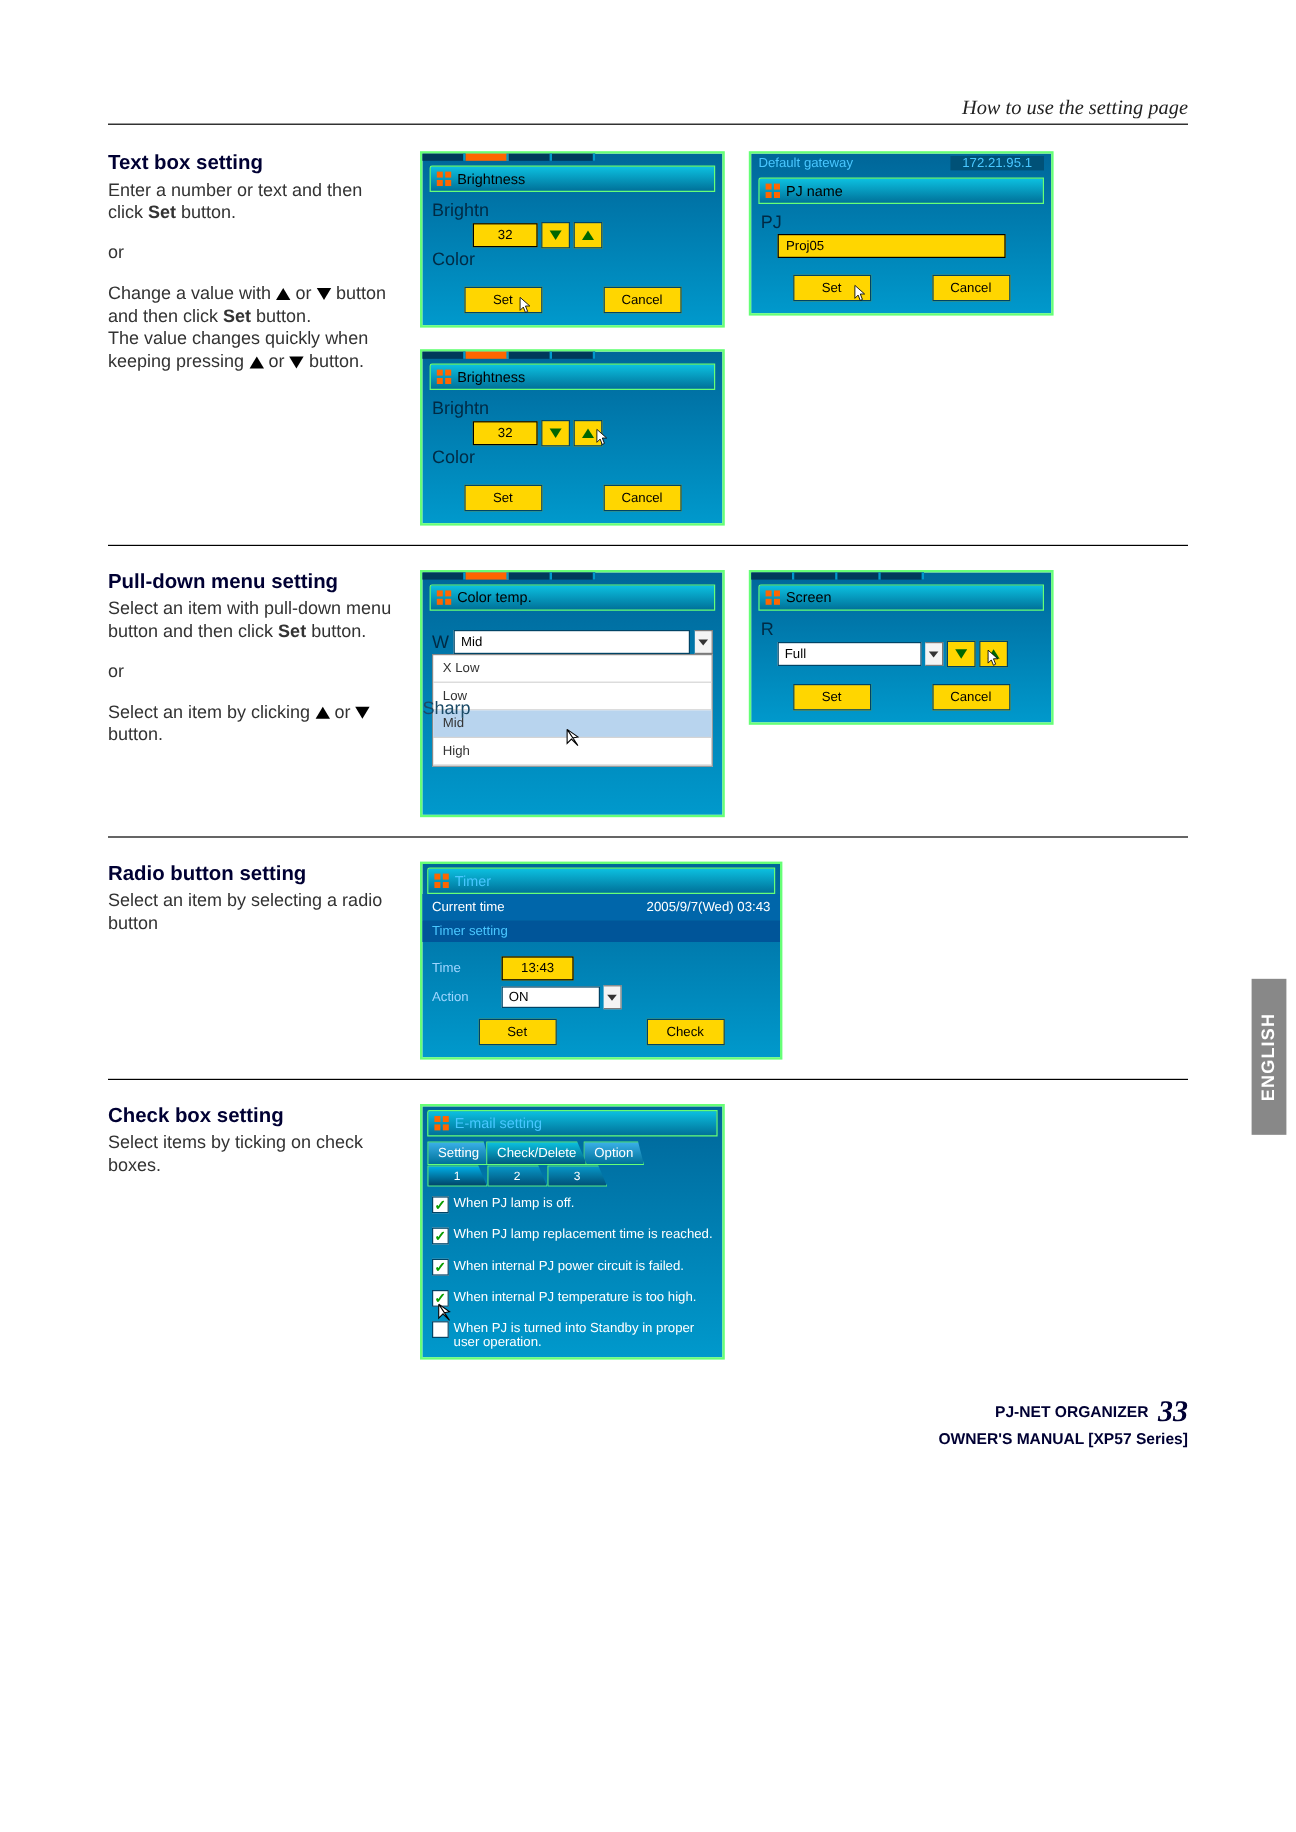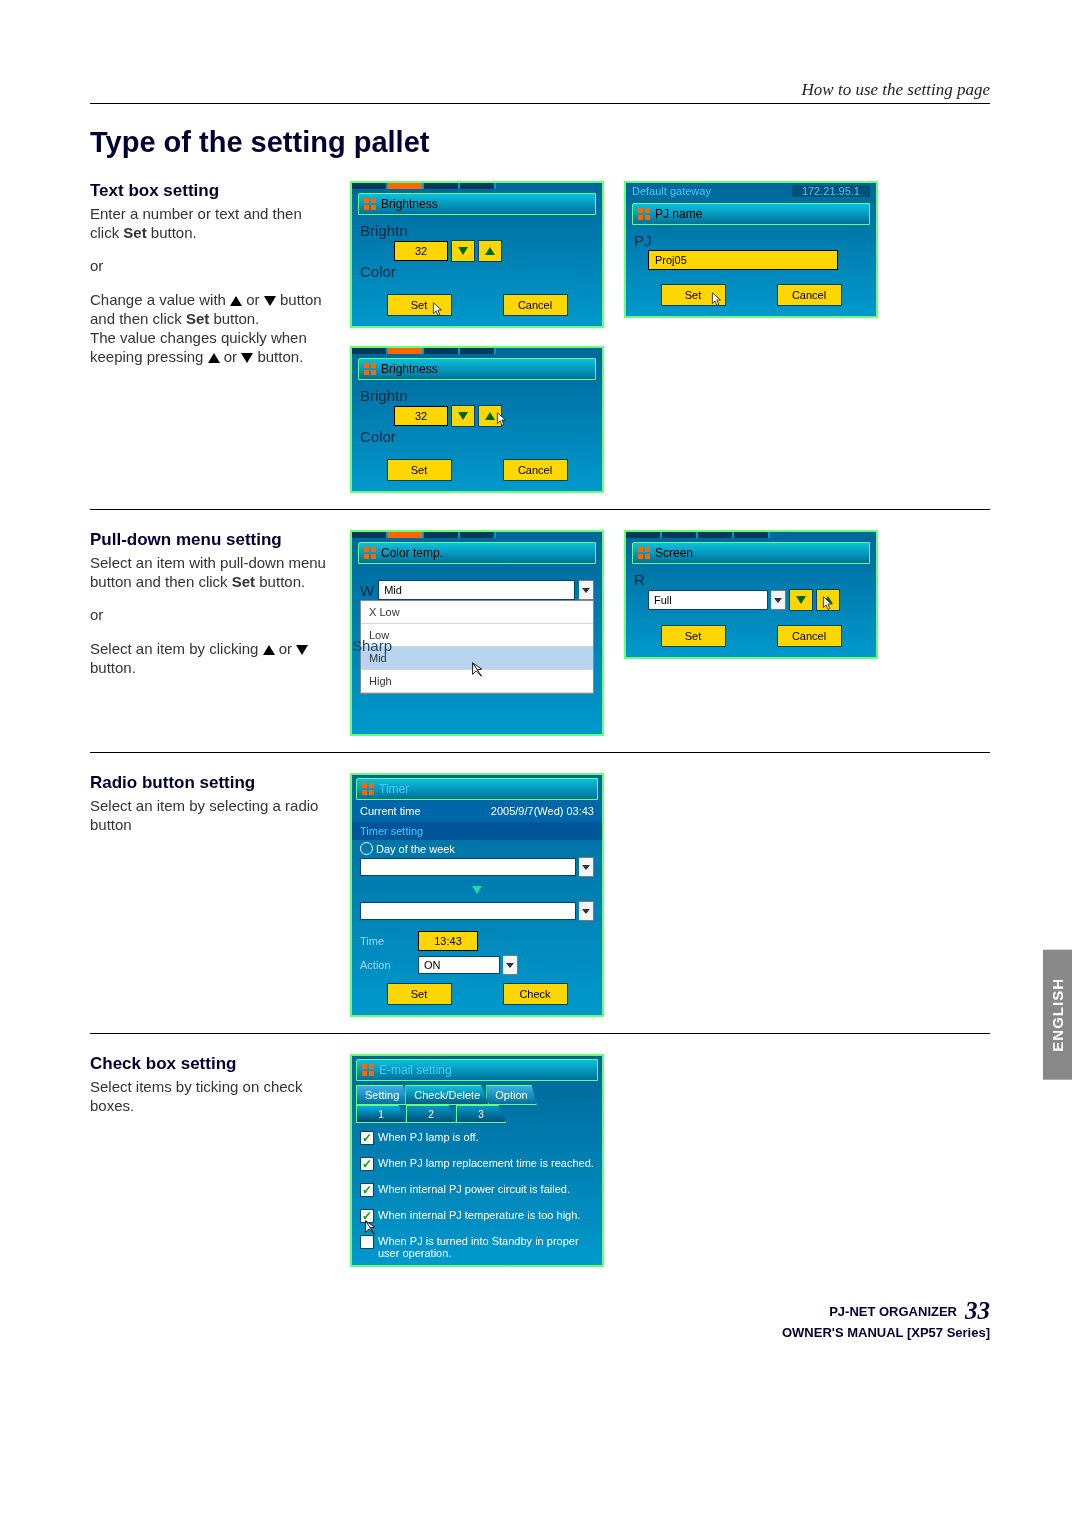--- a/index.html
+++ b/index.html
@@ -92,21 +92,21 @@
   .tritiny { display:inline-block;width:0;height:0;}
   .tritiny.up { border-left:5px solid transparent;border-right:5px solid transparent;border-bottom:8px solid #006600;}
   .tritiny.dn { border-left:5px solid transparent;border-right:5px solid transparent;border-top:8px solid #006600;}
   .whfield { background:#fff;border:1px solid #004466;height:18px;font-size:11px;color:#000;display:flex;align-items:center;padding:0 5px;}
   .ddarrow { width:14px;height:18px;border:1px solid #7a7a7a;border-left:none;background:#f4f4f4;display:flex;align-items:center;justify-content:center;}
   .ddarrow span{width:0;height:0;border-left:4px solid transparent;border-right:4px solid transparent;border-top:5px solid #333;}
   .ddlist { background:#fff;border:1px solid #888; }
   .ddlist div{font-size:11px;color:#333;padding:5px 8px;border-bottom:1px solid #d4d4d4;}
   .ddlist div:last-child{border-bottom:none;}
   .ddlist div.hl { background:#b8d4ee;}
-  .timerpnl { width:254px; }
+  .timerpnl { width:302px; }
   .timerpnl .tblue { background:#0066aa;padding:5px 8px;font-size:11px;color:#fff;display:flex;justify-content:space-between;}
   .timerpnl .tblue .t2 { color:#fff;}
   .timerpnl .hdr { background:#005599;color:#49c7ff;font-size:11px;padding:3px 8px;}
   .radio { width:11px;height:11px;border-radius:50%;border:1px solid #fff;display:inline-flex;align-items:center;justify-content:center;margin-right:3px;}
   .radio.on span{width:5px;height:5px;background:#fff;border-radius:50%;}
   .checkpnl { width:254px;}
   .tabrow { display:flex;height:20px;margin:4px 4px 0 4px;}
   .tabrow .t { flex:0 0 auto;padding:0 8px;font-size:11px;background:linear-gradient(#3ab0e8,#007199);border:1px solid #66ff77;color:#fff;display:flex;align-items:center;position:relative;
     clip-path: polygon(0 0, 90% 0, 100% 100%, 0 100%); margin-right:-3px; }
   .tabrow .t.sel { background:linear-gradient(#0cc0e0,#005b80);z-index:2;}
@@ -127,21 +127,20 @@
   }
   .toptext { font-size:11px;color:#49c7ff;padding:2px 6px;display:flex;justify-content:space-between;}
 </style>
 </head>
 <body>
 
 <div class="page">
 
   <div class="chapter">How to use the setting page</div>
 
-  <h1 class="title">Type of the setting pallet</h1>
 
   <div class="section">
     <div class="textcol">
       <h2 class="sub">Text box setting</h2>
       <div class="desc">
         <span>Enter a number or text and then click </span><b>Set</b><span> button.</span>
         <span class="or">or</span>
         <span>Change a value with </span><span class="tri up"></span><span> or </span><span class="tri dn"></span><span> button and then click </span><b>Set</b><span> button.</span><br>
         <span>The value changes quickly when keeping pressing </span><span class="tri up"></span><span> or </span><span class="tri dn"></span><span> button.</span>
       </div>
@@ -369,39 +368,20 @@
             </span>
             <span class="lbl">Timer</span>
           </div>
         <div class="tblue">
             <span>Current time</span>
             <span class="t2">2005/9/7(Wed) 03:43</span>
           </div>
         <div class="hdr">Timer setting</div>
         <div class="body" style="padding-top:2px;">
           <div style="display:flex;gap:8px;position:relative;">
-            <div style="flex:1;">
-              <div style="display:flex;align-items:center;font-size:11px;color:#fff;">
-                <span class="radio"></span>
-                  <span>Day of the week</span>
-              </div>
-              <div class="rowflex" style="margin-top:2px;">
-                  <div class="whfield" style="flex:1;height:16px;"></div>
-                  <div class="ddarrow">
-                    <span></span>
-                  </div>
-                </div>
-              <div style="text-align:center;margin:3px 0;"><span class="tritiny dn" style="border-top-color:#25d6aa;"></span></div>
-              <div class="rowflex">
-                  <div class="whfield" style="flex:1;height:16px;"></div>
-                  <div class="ddarrow">
-                    <span></span>
-                  </div>
-                </div>
-            </div>
           </div>
           <div style="display:flex;align-items:center;gap:10px;margin-top:10px;font-size:11px;color:#9ed6ff;">
             <span style="width:48px;">Time</span>
             <div class="yfield" style="width:58px;text-align:right;">13:43</div>
           </div>
           <div style="display:flex;align-items:center;gap:10px;margin-top:4px;font-size:11px;color:#9ed6ff;">
             <span style="width:48px;">Action</span>
             <div class="rowflex" style="width:100px;">
                 <div class="whfield" style="flex:1;height:16px;">ON</div>
                 <div class="ddarrow">

